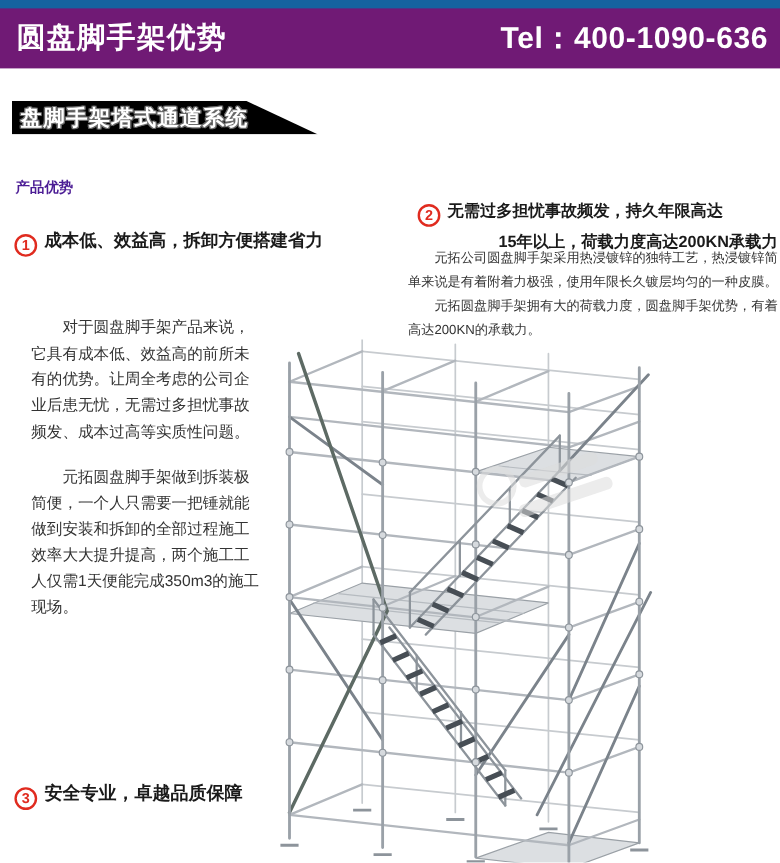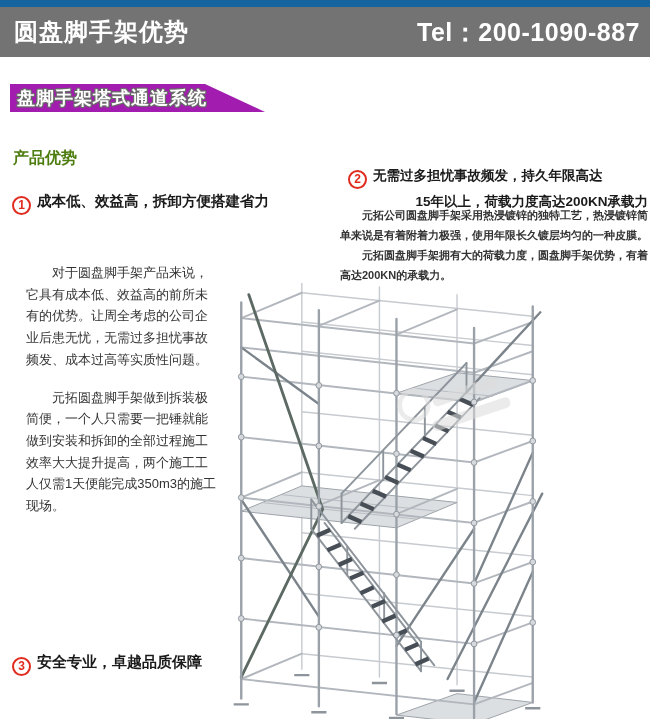--- a/index.html
+++ b/index.html
@@ -1,65 +1,65 @@
 <!DOCTYPE html>
 <html><head>
 <meta charset="utf-8">
 <style>
   html,body{margin:0;padding:0;}
   body{font-family:"Liberation Sans","DejaVu Sans",sans-serif;background:#ffffff;}
   #page{position:relative;width:650px;height:719px;background:#ffffff;overflow:hidden;}
 
   
-  .header{position:absolute;left:0;top:0;width:650px;height:57px;background:#737373;}
+  .header{position:absolute;left:0;top:0;width:650px;height:57px;background:#701a75;}
   .header-strip{position:absolute;left:0;top:0;width:650px;height:7px;background:#15639f;}
   .header-title{position:absolute;left:14px;top:7px;height:50px;line-height:50px;
     color:#ffffff;font-size:24px;font-weight:bold;letter-spacing:1px;}
   .header-tel{position:absolute;right:10px;top:7px;height:50px;line-height:50px;
     color:#ffffff;font-size:25px;font-weight:bold;letter-spacing:0.5px;}
 
   
-  .ribbon{position:absolute;left:10px;top:84px;width:258px;height:28px;background:#a21caf;
+  .ribbon{position:absolute;left:10px;top:84px;width:258px;height:28px;background:#000000;
     clip-path:polygon(0 0,195px 0,255px 100%,0 100%);}
   .ribbon-label{display:block;padding-left:7px;line-height:28px;font-size:18px;font-weight:bold;
     color:#ffffff;letter-spacing:1px;
     text-shadow:-1px 0 #6a6a6a,1px 0 #6a6a6a,0 -1px #6a6a6a,0 1px #6a6a6a,
                 -1px -1px #6a6a6a,1px 1px #6a6a6a,-1px 1px #6a6a6a,1px -1px #6a6a6a;}
 
   
-  .section-title{position:absolute;left:13px;top:148px;font-size:16px;font-weight:bold;color:#4d7c0f;}
+  .section-title{position:absolute;left:13px;top:148px;font-size:12px;font-weight:bold;color:#4c1d95;}
 
   
   .num-circle{display:inline-block;width:15px;height:15px;border:2px solid #e02b1f;border-radius:50%;
     color:#e02b1f;font-size:12px;font-weight:bold;line-height:15px;text-align:center;
     margin-right:6px;vertical-align:-3px;background:#ffffff;}
   .adv{position:absolute;color:#1a1a1a;font-weight:bold;}
   .adv1{left:12px;top:188px;width:310px;font-size:14.5px;line-height:27px;}
   .adv2{left:348px;top:163px;width:300px;font-size:13.5px;line-height:26px;}
   .adv2 .adv-line2{padding-left:10px;text-align:right;}
   .adv3{left:12px;top:650px;width:300px;font-size:15px;line-height:24px;}
 
   
   .left-paras{position:absolute;left:10px;top:246px;width:224px;font-size:13px;line-height:21.7px;color:#333333;}
   .left-paras p{margin:16px;text-indent:2em;word-break:break-all;}
-  .right-paras{position:absolute;left:340px;top:205px;width:310px;font-size:11px;line-height:20px;color:#333333;font-weight:bold;}
+  .right-paras{position:absolute;left:340px;top:205px;width:310px;font-size:11px;line-height:20px;color:#333333;}
   .right-paras p{margin:0;text-indent:2em;word-break:break-all;}
 
   
   .scaffold-wrap{position:absolute;left:228px;top:283px;width:318px;height:436px;}
 </style>
 </head>
 <body>
 
 <div id="page">
 
   <div class="header">
     <div class="header-strip"></div>
     <div class="header-title">圆盘脚手架优势</div>
-    <div class="header-tel">Tel：200-1090-887</div>
+    <div class="header-tel">Tel：400-1090-636</div>
   </div>
 
   <div class="ribbon">
     <span class="ribbon-label">盘脚手架塔式通道系统</span>
   </div>
 
   <div class="section-title">产品优势</div>
 
   <div class="adv adv1">
     <div class="adv-line1"><span class="num-circle">1</span><span>成本低、效益高，拆卸方便搭建省力</span></div>

